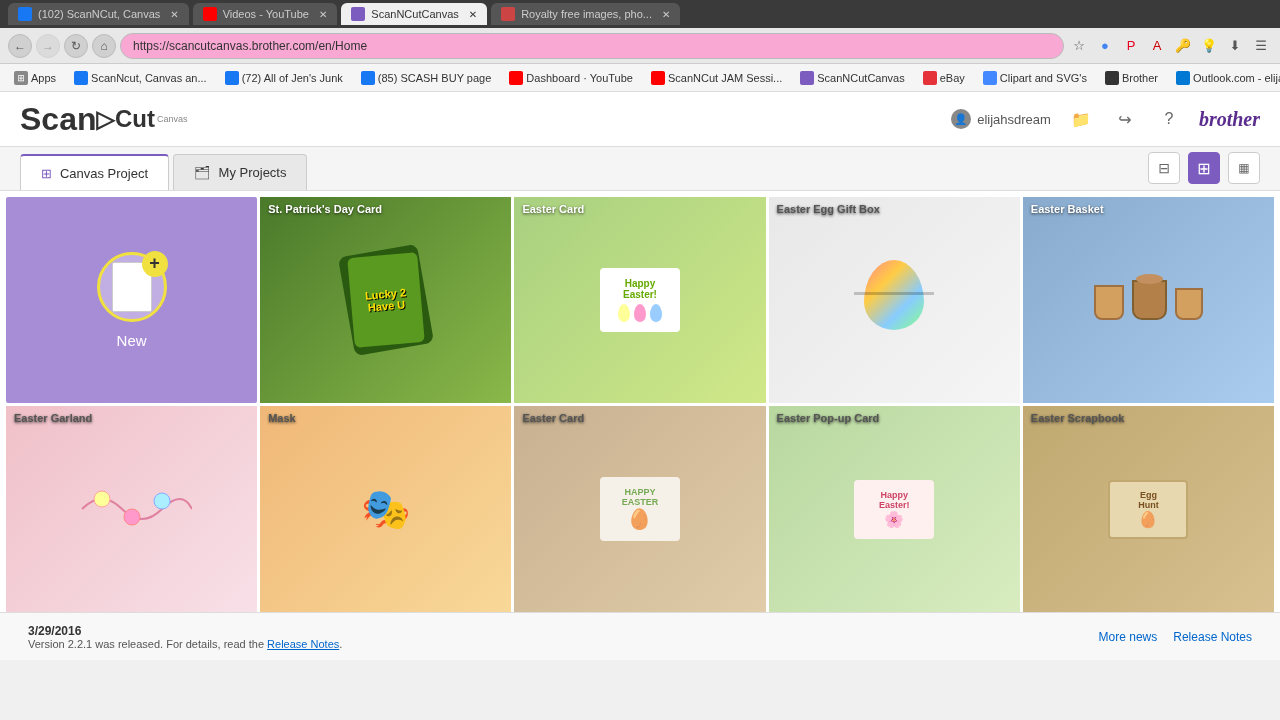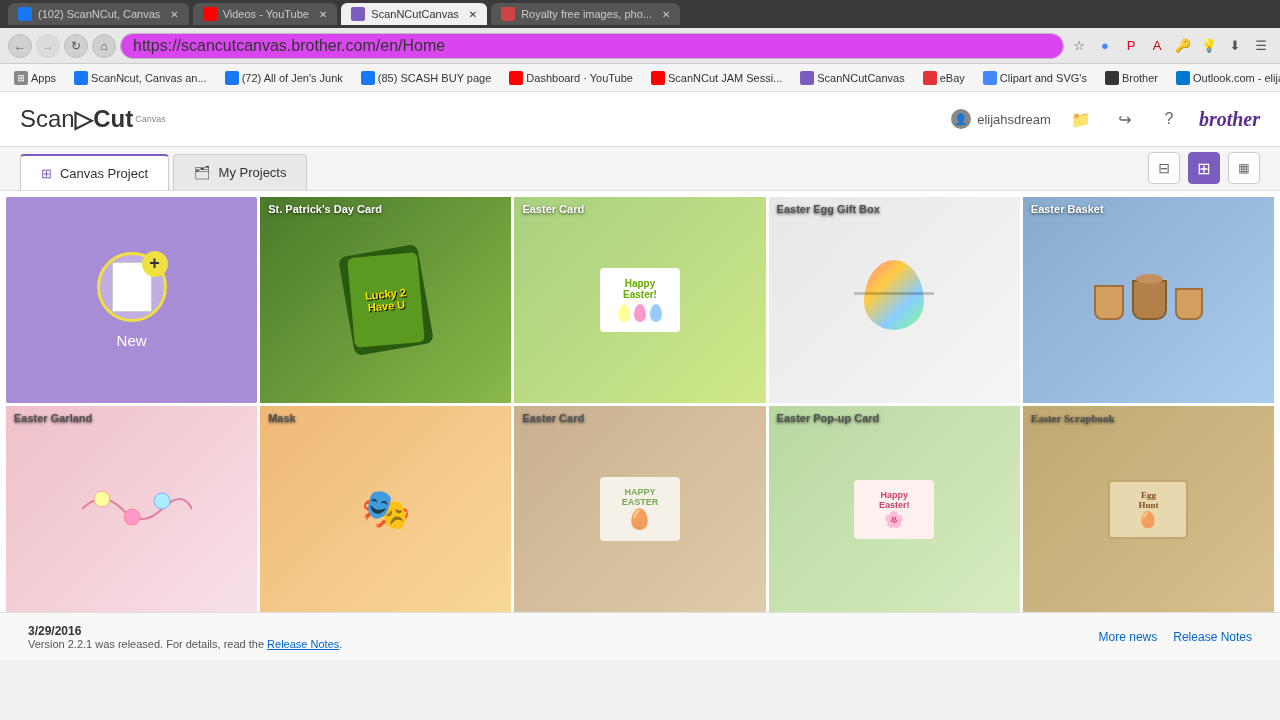--- a/index.html
+++ b/index.html
@@ -49,22 +49,22 @@
       font-size: 12px;
       cursor: pointer;
       color: #555;
     }
     .url-bar {
       flex: 1;
       height: 26px;
       border: 1px solid #bbb;
       border-radius: 13px;
       padding: 0 12px;
-      font-size: 16px;
-      background: #d946ef;
+      font-size: 12px;
+      background: #f9a8d4;
       color: #333;
     }
     .toolbar-icons {
       display: flex;
       align-items: center;
       gap: 4px;
     }
     .toolbar-icon {
       width: 22px; height: 22px;
       display: flex; align-items: center; justify-content: center;
@@ -252,21 +252,21 @@
 
     
     .bg-stpatrick { background: linear-gradient(135deg, #4a7a2a 0%, #8ab84a 100%); }
     .bg-eastercard1 { background: linear-gradient(135deg, #a8d080 0%, #d0e888 100%); }
     .bg-easterbasket { background: linear-gradient(135deg, #88aacc 0%, #aaccee 100%); }
     .bg-easteregg { background: linear-gradient(135deg, #e8e8e8 0%, #f5f5f5 100%); }
     .bg-eastergarland { background: linear-gradient(135deg, #f0c0c8 0%, #f8e0e8 100%); }
     .bg-mask { background: linear-gradient(135deg, #f0b878 0%, #f8d898 100%); }
     .bg-eastercard2 { background: linear-gradient(135deg, #c8b090 0%, #e0cca8 100%); }
     .bg-easterpopup { background: linear-gradient(135deg, #b8d8a0 0%, #d8ecc0 100%); }
-    .bg-easterscrap { background: linear-gradient(135deg, #c0a870 0%, #d8c090 100%); font-family: Liberation Serif, serif; }
+    .bg-easterscrap { background: linear-gradient(135deg, #c0a870 0%, #d8c090 100%); }
 
     .card-inner {
       width: 100%;
       height: 100%;
       display: flex;
       align-items: center;
       justify-content: center;
     }
 
     
@@ -412,21 +412,21 @@
     <span>Brother</span>
   </div>
   <div class="bookmark-item">
     <div class="bm-icon" style="background:#0078d4;"></div>
     <span>Outlook.com - elijah...</span>
   </div>
 </div>
 
 <div class="app-header">
   <div class="scanNcut-logo">
-    <span style="font-size:24px; font-weight:400; color:#333; font-family:'Arial Black',Arial;">Scan</span>
+    <span style="font-size:32px; font-weight:700; color:#333; font-family:'Arial Black',Arial;">Scan</span>
     <span style="font-size:24px; font-weight:900; color:#333;">▷</span>
     <span style="font-size:24px; font-weight:900; color:#333;">Cut</span>
     <div style="display:flex; flex-direction:column; margin-left:2px;">
       <span style="font-size:9px; color:#888; line-height:1;">Canvas</span>
     </div>
   </div>
   <div class="header-right">
     <div class="user-area">
       <div class="user-icon">👤</div>
       <span>elijahsdream</span>

